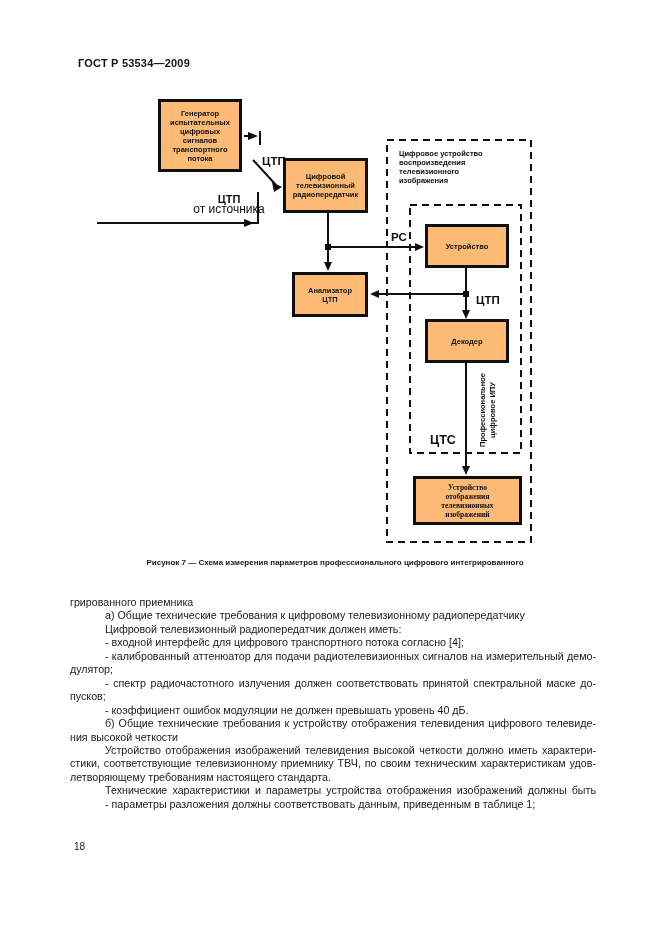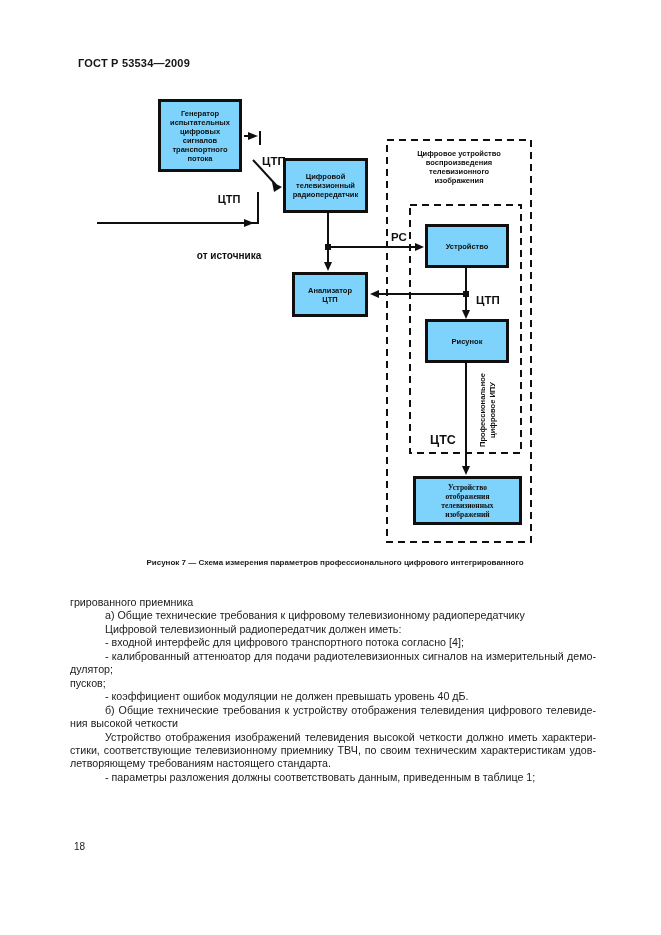--- a/index.html
+++ b/index.html
@@ -4,37 +4,37 @@
 <style>
   html,body{margin:0;padding:0;background:#ffffff;}
   .page{
     position:relative;width:661px;height:935px;background:#fff;overflow:hidden;
     font-family:"Liberation Sans","DejaVu Sans",sans-serif;color:#141414;border-radius:6px;
   }
   .doc-header{position:absolute;left:78px;top:57px;font-size:11px;font-weight:bold;letter-spacing:.2px;}
   svg.diagram{position:absolute;left:0;top:0;pointer-events:none;}
 
   .dbox{
-    position:absolute;box-sizing:border-box;border:3px solid #0f0f0f;background:#7dd3fc;
+    position:absolute;box-sizing:border-box;border:3px solid #0f0f0f;background:#fdba74;
     display:flex;align-items:center;justify-content:center;text-align:center;
     font-size:7.5px;line-height:9px;font-weight:bold;white-space:pre-line;color:#0f0f0f;
   }
   .freelabel{position:absolute;font-weight:bold;color:#0f0f0f;white-space:pre-line;}
   .playback-title{
-    position:absolute;left:399px;top:149px;width:120px;text-align:center;
+    position:absolute;left:399px;top:149px;width:120px;
     font-size:7.5px;line-height:9px;font-weight:bold;white-space:pre-line;color:#0f0f0f;
   }
   .rotated-label{
     position:absolute;left:440px;top:400px;width:96px;height:20px;
     transform:rotate(-90deg);text-align:center;
     font-size:7.5px;line-height:9.5px;font-weight:bold;white-space:pre-line;color:#0f0f0f;
   }
   .src-label{position:absolute;left:170px;top:193px;width:118px;text-align:center;color:#0f0f0f;}
   .src-label .l1{font-size:11px;font-weight:bold;line-height:12px;}
-  .src-label .l2{font-size:10px;font-weight:bold;line-height:9px;margin-top:46px;}
+  .src-label .l2{font-size:12px;font-weight:normal;line-height:9px;}
 
   .caption{position:absolute;left:66px;top:558px;width:538px;text-align:center;color:#1a1a1a;}
   .caption .c1{font-size:8px;font-weight:bold;line-height:10px;}
   .caption .c2{font-size:8px;font-weight:normal;color:#3d3d3d;line-height:10px;margin-top:2px;}
 
   .body-text{position:absolute;left:70px;top:596px;width:526px;font-size:10.7px;line-height:13.45px;color:#1a1a1a;}
   .bline{min-height:13.45px;}
   .bline.ind{text-indent:35px;}
   .bline.just{text-align:justify;text-align-last:justify;}
   .page-number{position:absolute;left:74px;top:841px;font-size:10px;color:#1a1a1a;}
@@ -80,21 +80,21 @@
 цифровых
 сигналов
 транспортного
 потока</div>
   <div class="dbox" style="left:283px;top:158px;width:85px;height:55px;padding:0 2px;">Цифровой
 телевизионный
 радиопередатчик</div>
   <div class="dbox" style="left:292px;top:272px;width:76px;height:45px;">Анализатор
 ЦТП</div>
   <div class="dbox" style="left:425px;top:224px;width:84px;height:44px;">Устройство</div>
-  <div class="dbox" style="left:425px;top:319px;width:84px;height:44px;">Рисунок</div>
+  <div class="dbox" style="left:425px;top:319px;width:84px;height:44px;">Декодер</div>
   <div class="dbox" style="left:413px;top:476px;width:109px;height:49px;font-family:Liberation Serif, serif;">Устройство
 отображения
 телевизионных
 изображений</div>
 
   <div class="playback-title">Цифровое устройство
 воспроизведения
 телевизионного
 изображения</div>
 
@@ -118,24 +118,26 @@
     <div class="c1">Рисунок 7 — Схема измерения параметров профессионального цифрового интегрированного</div>
   </div>
 
   <div class="body-text">
       <div class="bline">грированного приемника</div>
       <div class="bline ind">а) Общие технические требования к цифровому телевизионному радиопередатчику</div>
       <div class="bline ind">Цифровой телевизионный радиопередатчик должен иметь:</div>
       <div class="bline ind">- входной интерфейс для цифрового транспортного потока согласно [4];</div>
       <div class="bline ind just">- калиброванный аттенюатор для подачи радиотелевизионных сигналов на измерительный демо-</div>
       <div class="bline">дулятор;</div>
+      <div class="bline ind just">- спектр радиочастотного излучения должен соответствовать принятой спектральной маске до-</div>
       <div class="bline">пусков;</div>
       <div class="bline ind">- коэффициент ошибок модуляции не должен превышать уровень 40 дБ.</div>
       <div class="bline ind just">б) Общие технические требования к устройству отображения телевидения цифрового телевиде-</div>
       <div class="bline">ния высокой четкости</div>
       <div class="bline ind just">Устройство отображения изображений телевидения высокой четкости должно иметь характери-</div>
       <div class="bline just">стики, соответствующие телевизионному приемнику ТВЧ, по своим техническим характеристикам удов-</div>
       <div class="bline">летворяющему требованиям настоящего стандарта.</div>
+      <div class="bline ind just">Технические характеристики и параметры устройства отображения изображений должны быть</div>
       <div class="bline ind">- параметры разложения должны соответствовать данным, приведенным в таблице 1;</div>
     </div>
 
   <div class="page-number">18</div>
 </div>
 
 </body></html>

